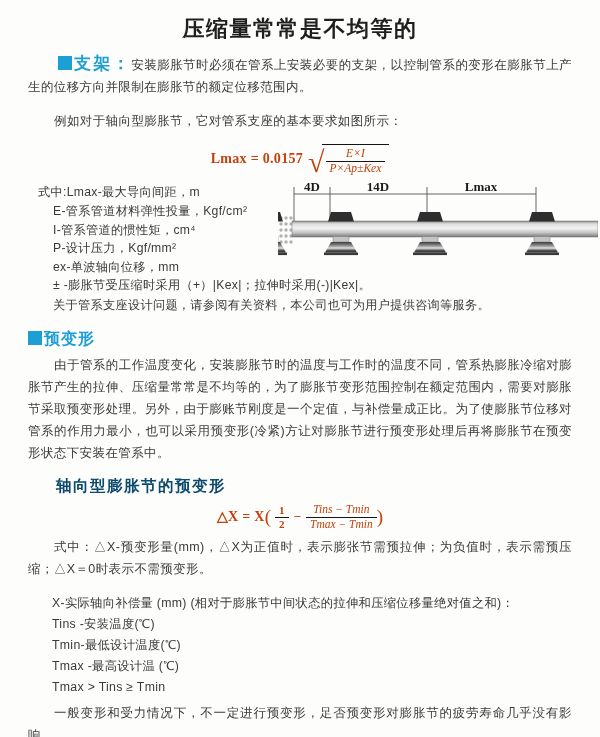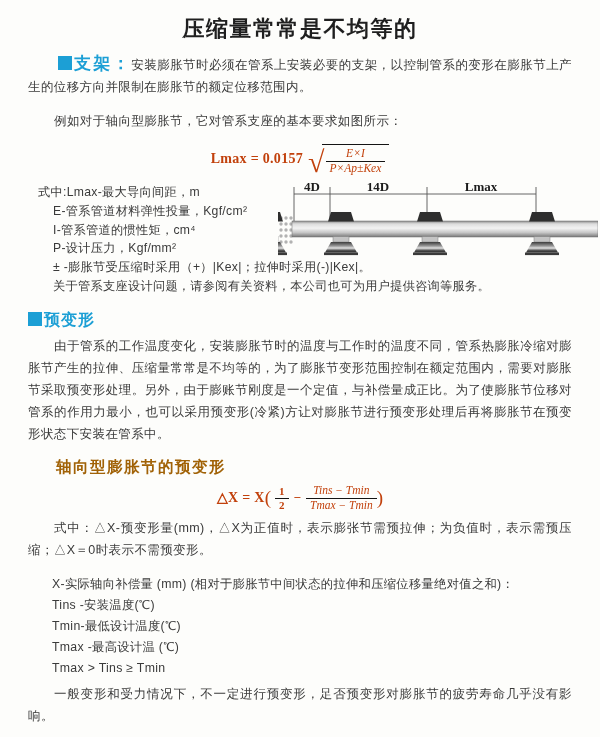--- a/index.html
+++ b/index.html
@@ -29,21 +29,21 @@
     background:#1c9fd5;margin-right:2px;vertical-align:-1px;
   }
   .inline-head{
     color:#1c9fd5;font-weight:bold;font-size:17px;letter-spacing:2px;
   }
   .blk-head{
     margin:14px 0 4px 28px;
     color:#1c9fd5;font-weight:bold;font-size:16px;letter-spacing:1px;
   }
   .sub-head{
-    color:#a16207;font-weight:bold;font-size:15.5px;letter-spacing:1.5px;
+    color:#0c4a6e;font-weight:bold;font-size:15.5px;letter-spacing:1.5px;
   }
   .sub-head.axial{margin:10px 0 2px 56px;}
 
   
   .formula{
     text-align:center;
     font-family:"Liberation Serif",serif;color:#c2410c;
     margin:6px 0 4px 0;
   }
   .f-lhs{font-weight:bold;font-size:14px;letter-spacing:0.3px;}
@@ -91,20 +91,21 @@
 
 <div class="formula">
   <span class="f-lhs">Lmax = 0.0157</span><span class="sqrt-sym">√</span><span class="radicand"><span class="frac"><span class="num">E×I</span><span class="den">P×Ap±Kex</span></span></span>
 </div>
 
 <ul class="deflist">
   <li>式中:Lmax-最大导向间距，m</li>
   <li class="ind">E-管系管道材料弹性投量，Kgf/cm²</li>
   <li class="ind">I-管系管道的惯性矩，cm⁴</li>
   <li class="ind">P-设计压力，Kgf/mm²</li>
+  <li class="ind">ex-单波轴向位移，mm</li>
   <li class="ind">± -膨胀节受压缩时采用（+）|Kex|；拉伸时采用(-)|Kex|。</li>
 </ul>
 
 <p class="note-line">关于管系支座设计问题，请参阅有关资料，本公司也可为用户提供咨询等服务。</p>
 
 <div class="diagram-wrap">
   <svg viewBox="0 0 320 100" xmlns="http://www.w3.org/2000/svg">
     <defs>
       <linearGradient id="pipeGrad" x1="0" y1="0" x2="0" y2="1">
         <stop offset="0" stop-color="#8c8c8c"></stop>

